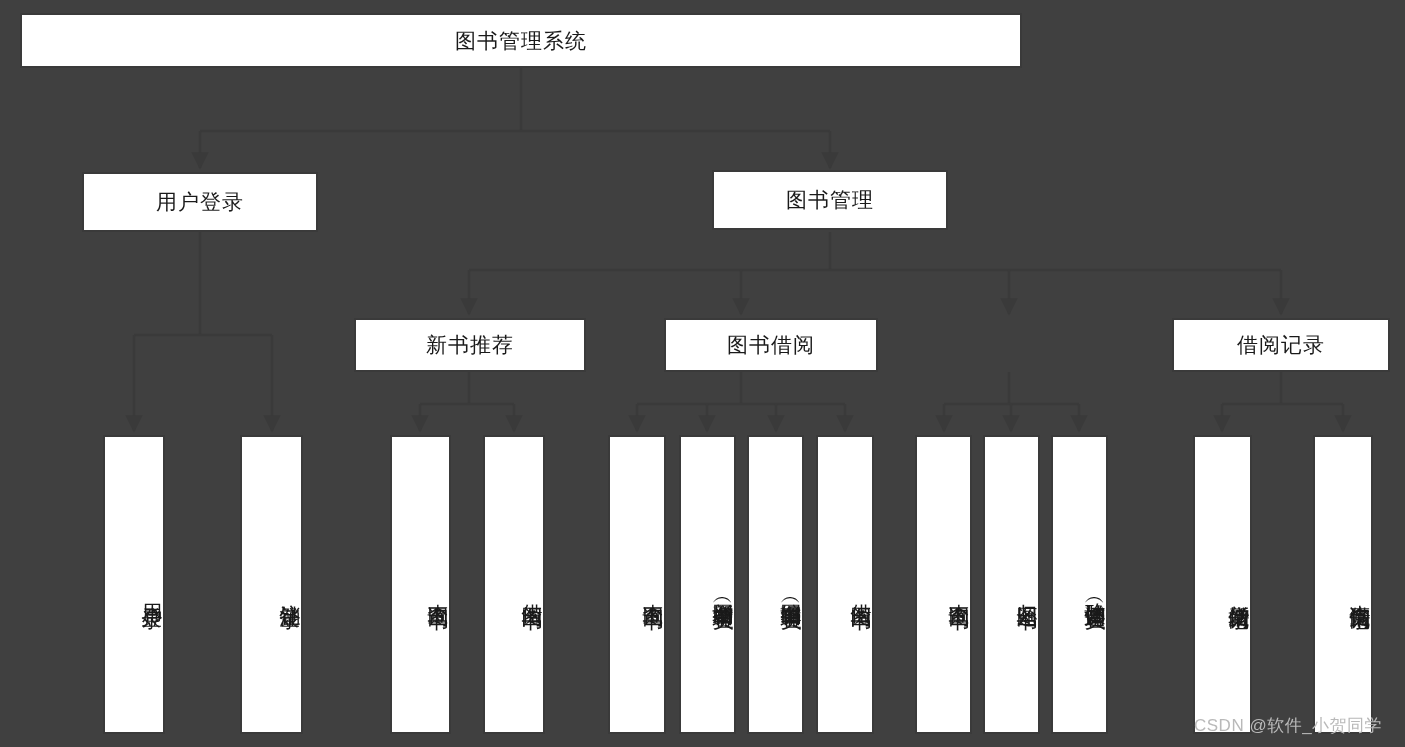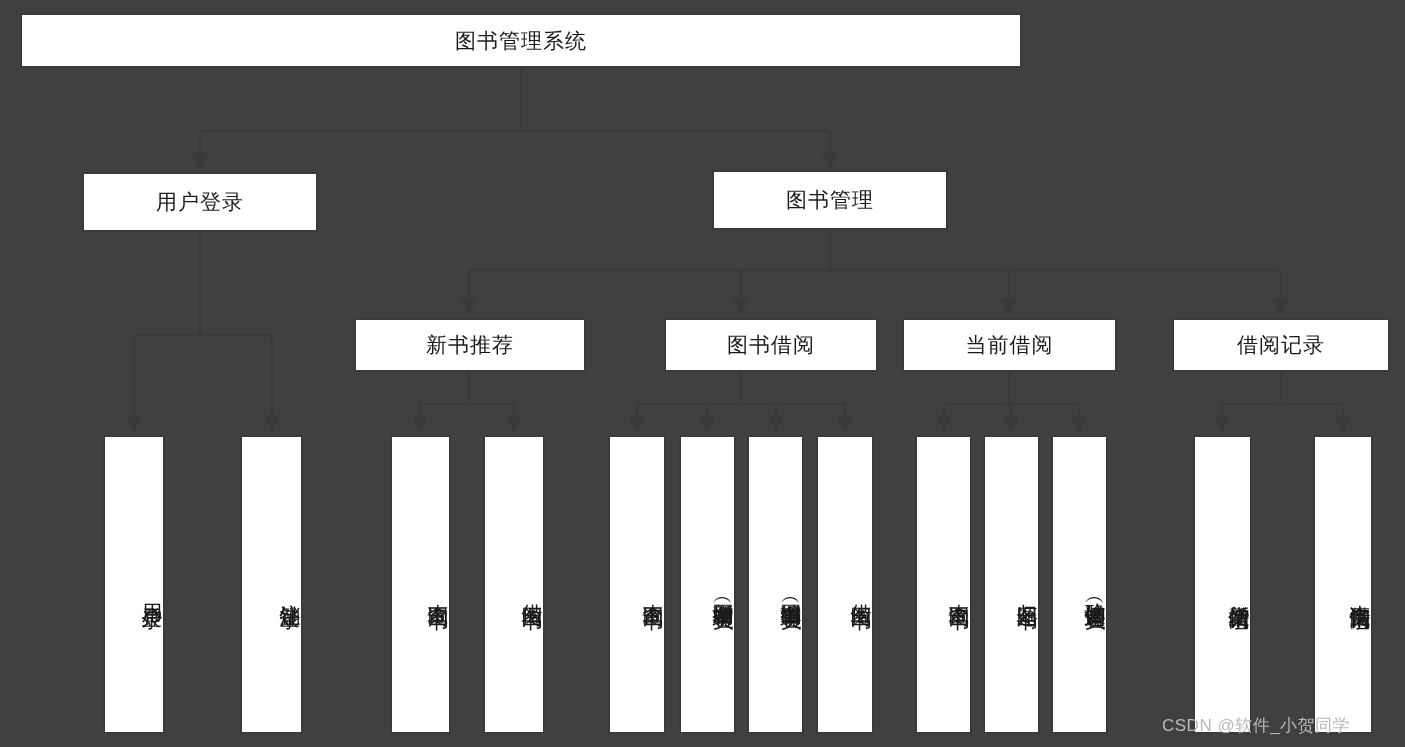--- a/index.html
+++ b/index.html
@@ -47,21 +47,21 @@
     align-items: flex-start;
     justify-content: center;
     padding-top: 12px;
     line-height: 1.0;
   }
   .node.vertical.tight {
     letter-spacing: 1px;
   }
   #watermark {
     position: absolute;
-    left: 1162px;
+    left: 1194px;
     top: 714px;
     font-size: 17px;
     color: #b9b9b9;
     white-space: nowrap;
     letter-spacing: 0.5px;
   }
 </style>
 </head>
 <body>
 
@@ -117,21 +117,20 @@
     </g>
   </svg>
 
   <div class="node horizontal" style="left: 20px; top: 13px; width: 1002px; height: 55px;">图书管理系统</div>
 
   <div class="node horizontal" style="left: 82px; top: 172px; width: 236px; height: 60px;">用户登录</div>
   <div class="node horizontal" style="left: 712px; top: 170px; width: 236px; height: 60px;">图书管理</div>
 
   <div class="node horizontal" style="left: 354px; top: 318px; width: 232px; height: 54px;">新书推荐</div>
   <div class="node horizontal" style="left: 664px; top: 318px; width: 214px; height: 54px;">图书借阅</div>
-  <div class="node horizontal" style="left: 902px; top: 318px; width: 215px; height: 54px;">当前借阅</div>
   <div class="node horizontal" style="left: 1172px; top: 318px; width: 218px; height: 54px; text-align: right;">借阅记录</div>
 
   <div class="node vertical" style="left: 103px; top: 435px; width: 62px; height: 299px;">用户登录</div>
   <div class="node vertical" style="left: 240px; top: 435px; width: 63px; height: 299px;">注销登录</div>
   <div class="node vertical" style="left: 390px; top: 435px; width: 61px; height: 299px;">查询图书</div>
   <div class="node vertical" style="left: 483px; top: 435px; width: 62px; height: 299px;">借阅图书</div>
   <div class="node vertical" style="left: 608px; top: 435px; width: 58px; height: 299px;">查询图书</div>
   <div class="node vertical tight" style="left: 679px; top: 435px; width: 57px; height: 299px;">新增图书（管理员）</div>
   <div class="node vertical tight" style="left: 747px; top: 435px; width: 57px; height: 299px;">编辑图书（管理员）</div>
   <div class="node vertical" style="left: 816px; top: 435px; width: 58px; height: 299px;">借阅图书</div>

